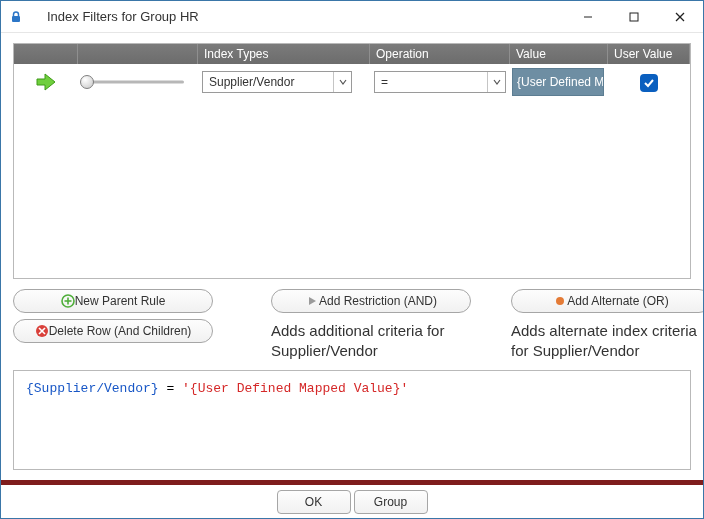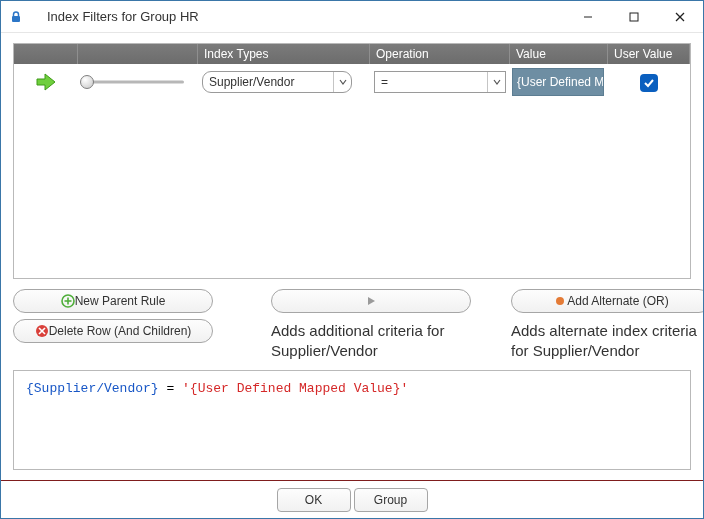--- a/index.html
+++ b/index.html
@@ -113,21 +113,21 @@
     display:flex; align-items:center;
     position:relative;
     font-size:12px;
   }
   .dropdown .dd-text { padding: 0 6px; flex:1; white-space:nowrap; overflow:hidden; text-overflow:ellipsis;}
   .dropdown .dd-caret {
     width:18px; height:100%; display:flex; align-items:center; justify-content:center;
     border-left:1px solid #c5c5c5;
     color:#555;
   }
-  .cell.col-types .dropdown { width: 150px; border-radius: 9px; }
+  .cell.col-types .dropdown { width: 150px; }
   .cell.col-op .dropdown { width: 132px; }
 
   .value-cell {
     width: 92px; height:28px;
     background:#6e8ea3;
     color:#fff;
     font-size:12px;
     display:flex; align-items:center;
     padding:0 4px;
     border:1px solid #5c7d92;
@@ -177,21 +177,21 @@
     padding:10px 12px;
     font-size:13px;
     font-family:Liberation Mono, monospace;
   }
   .expr-blue { color:#1857c6; }
   .expr-black { color:#000; }
   .expr-red { color:#d52828; }
 
   
   .footer {
-    border-top:1px solid #7f1d1d;
+    border-top:5px solid #7f1d1d;
     height:46px;
     display:flex; align-items:center; justify-content:center;
     gap:3px;
   }
   .dlgbtn {
     width:74px; height:24px;
     border:1px solid #a6a6a6;
     border-radius:4px;
     background:linear-gradient(#fdfdfd,#f1f1f1);
     display:flex; align-items:center; justify-content:center;
@@ -301,20 +301,21 @@
           </svg>
       </span>
       <span>New Parent Rule</span>
     </div>
     <div class="pillbtn">
       <span class="ico">
         <svg width="12" height="12">
             <path d="M3 2 L10 6 L3 10 Z" fill="#9a9a9a"></path>
           </svg>
       </span>
+      <span>Add Restriction (AND)</span>
     </div>
     <div class="pillbtn">
       <span class="ico">
         <svg width="12" height="12">
             <circle cx="6" cy="6" r="4" fill="#e47b36"></circle>
           </svg>
       </span>
       <span>Add Alternate (OR)</span>
     </div>
 

